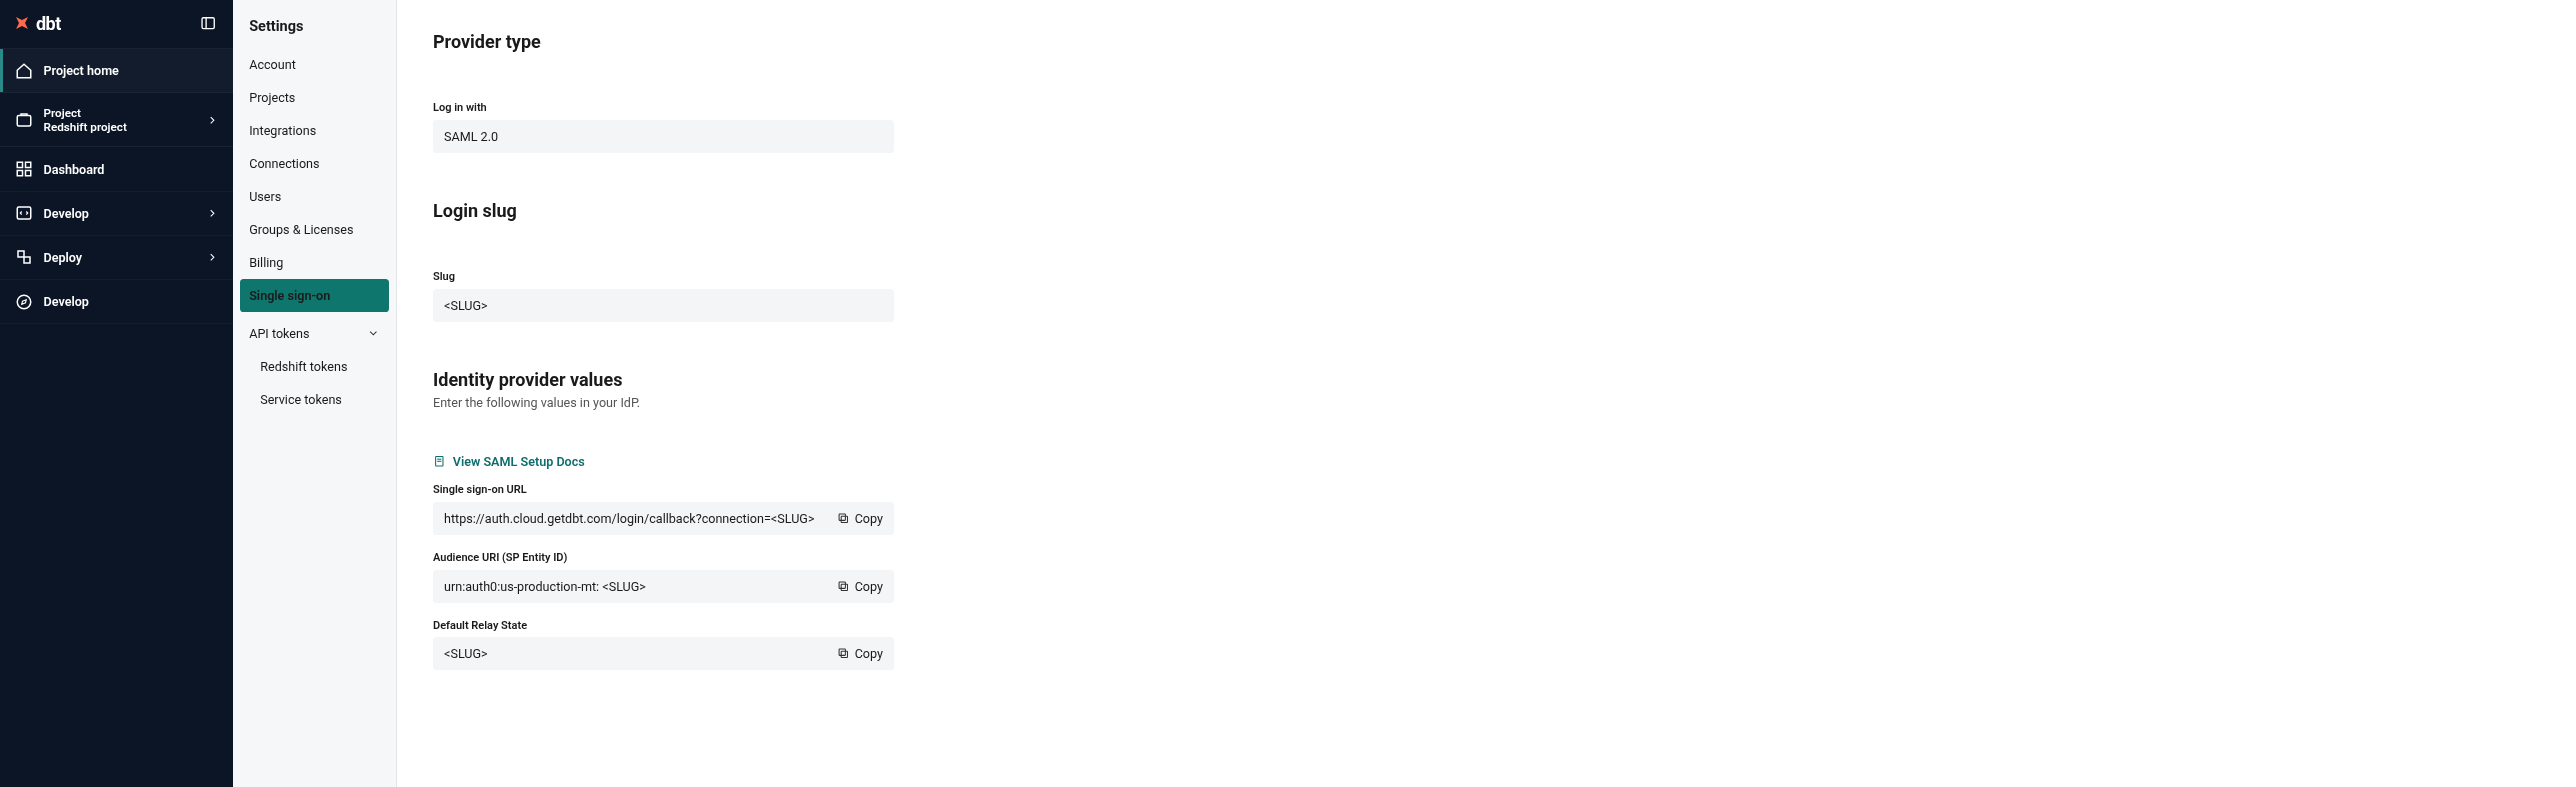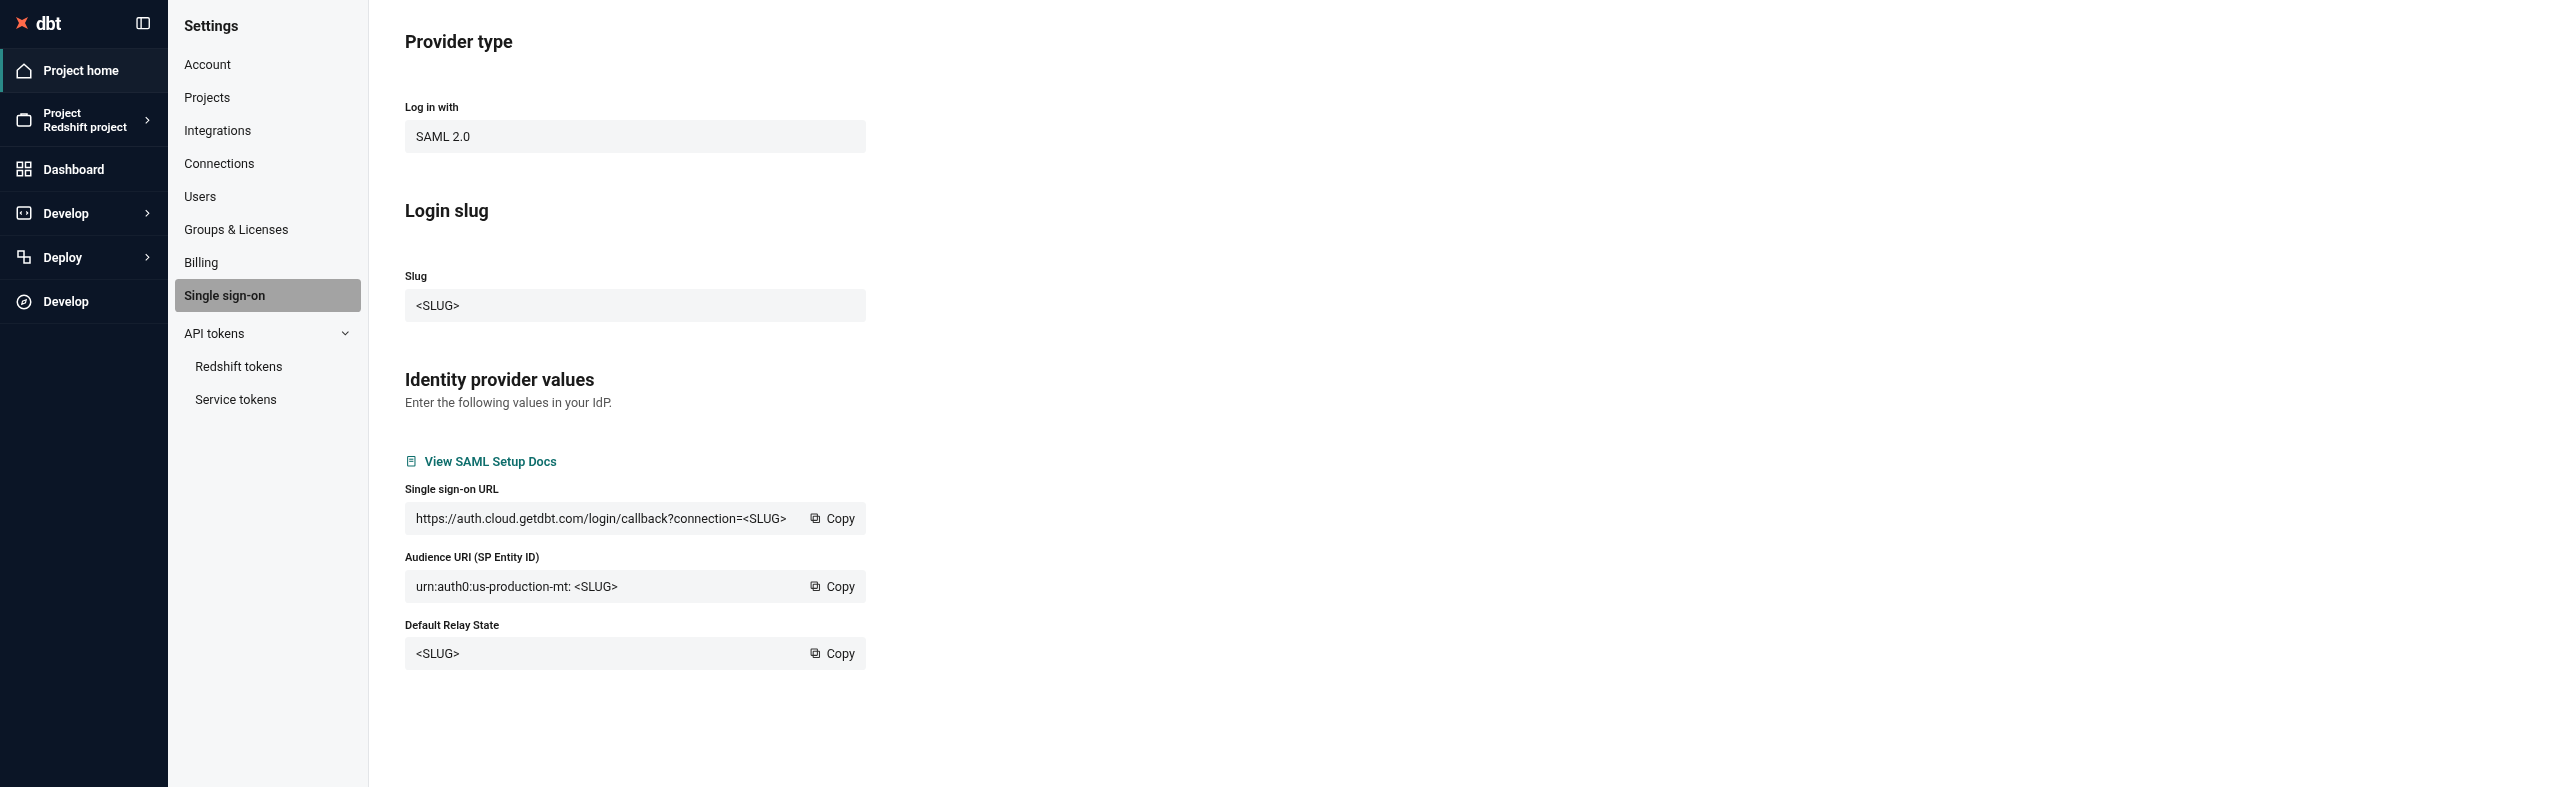--- a/index.html
+++ b/index.html
@@ -1,40 +1,40 @@
 <!DOCTYPE html>
 <html style="font-size:14.5px"><head>
 <meta charset="utf-8">
 <style>
   * { box-sizing: border-box; margin: 0; padding: 0; }
   body { font-family: -apple-system, BlinkMacSystemFont, "Segoe UI", Roboto, sans-serif; display: flex; height: 788px; width: 2576px; background: #fff; color: #1a1a1a; overflow: hidden; }
 
   
-  .sidebar-dark { width: 168px; background: #0b1526; color: #fff; display: flex; flex-direction: column; font-size: 12.6px; }
+  .sidebar-dark { width: 233px; background: #0b1526; color: #fff; display: flex; flex-direction: column; font-size: 12.6px; }
   .logo-row { display: flex; align-items: center; justify-content: space-between; padding: 12.6px 14.5px 14.5px 12.6px; border-bottom: 0.9px solid rgba(255,255,255,0.06); }
   .logo { display: flex; align-items: center; gap: 5.4px; }
   .logo-icon { width: 20px; height: 20px; }
   .logo-text { font-weight: 700; font-size: 18px; letter-spacing: -0.5px; }
   .collapse-btn { width: 20px; height: 20px; display:flex; align-items:center; justify-content:center; cursor:pointer; }
 
   .nav-item { display:flex; align-items:center; padding: 12.6px 14.5px; gap: 11px; cursor:pointer; border-bottom: 0.9px solid rgba(255,255,255,0.04); position:relative; }
   .nav-item.active::before { content:""; position:absolute; left:0; top:0; bottom:0; width:2.7px; background:#2a8a88; }
   .nav-item.active { background: rgba(255,255,255,0.03); }
   .nav-icon { width:18px; height:18px; display:flex; align-items:center; justify-content:center; flex-shrink:0; color:#fff; }
   .nav-label { flex:1; font-weight:600; font-size:12.6px; }
   .nav-label-stack { display:flex; flex-direction:column; flex:1; }
   .nav-label-small { font-size:11.7px; font-weight:600; }
   .nav-label-sub { font-size:11.7px; font-weight:600; }
   .chevron { width:12.6px; height:12.6px; color:#fff; }
 
   
-  .sidebar-settings { width: 201px; background: #f6f7f8; border-right: 0.9px solid #e3e5e8; padding: 18px 7.2px; }
+  .sidebar-settings { width: 164px; background: #f6f7f8; border-right: 0.9px solid #e3e5e8; padding: 18px 7.2px; }
   .settings-title { font-size:14.5px; font-weight:700; padding: 0 9px 12.6px; }
   .settings-item { padding: 9px 9px; font-size:12.6px; cursor:pointer; border-radius:3.6px; display:flex; align-items:center; justify-content:space-between; color:#1a1a1a; }
-  .settings-item.active { background: #a3a3a3; font-weight:600; }
+  .settings-item.active { background: #0f766e; font-weight:600; }
   .settings-subitem { padding: 9px 9px 9px 20px; font-size:12.6px; cursor:pointer; border-radius:3.6px; }
   .sep { height: 5.4px; }
 
   
   .main { flex:1; padding: 31px 36px; overflow:auto; }
   .section { display:flex; margin-bottom: 47px; gap: 44px; flex-direction: column; }
   .section-left { width: 237px; flex-shrink:0; }
   .section-title { font-size:18px; font-weight:700; margin-bottom:5.4px; }
   .section-desc { font-size:12.6px; color:#555; }
   .section-right { flex:1; max-width: 461px; }

